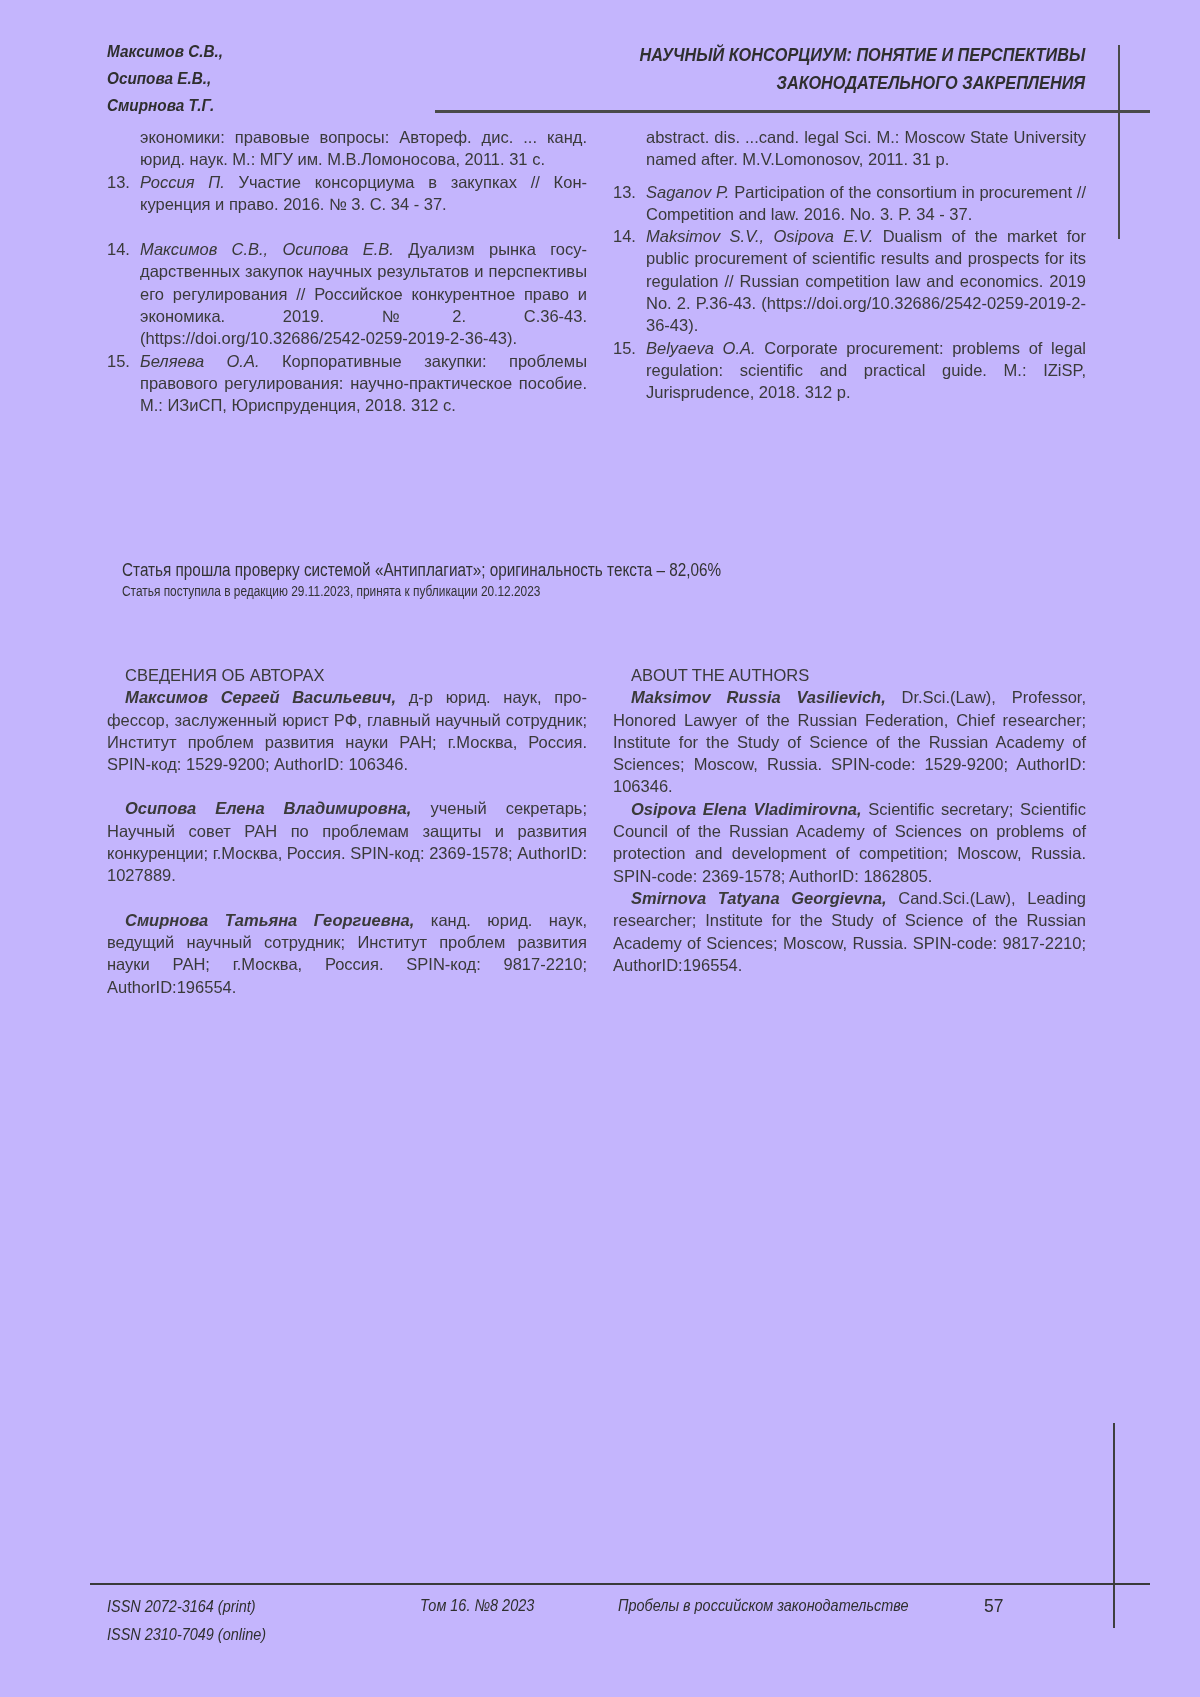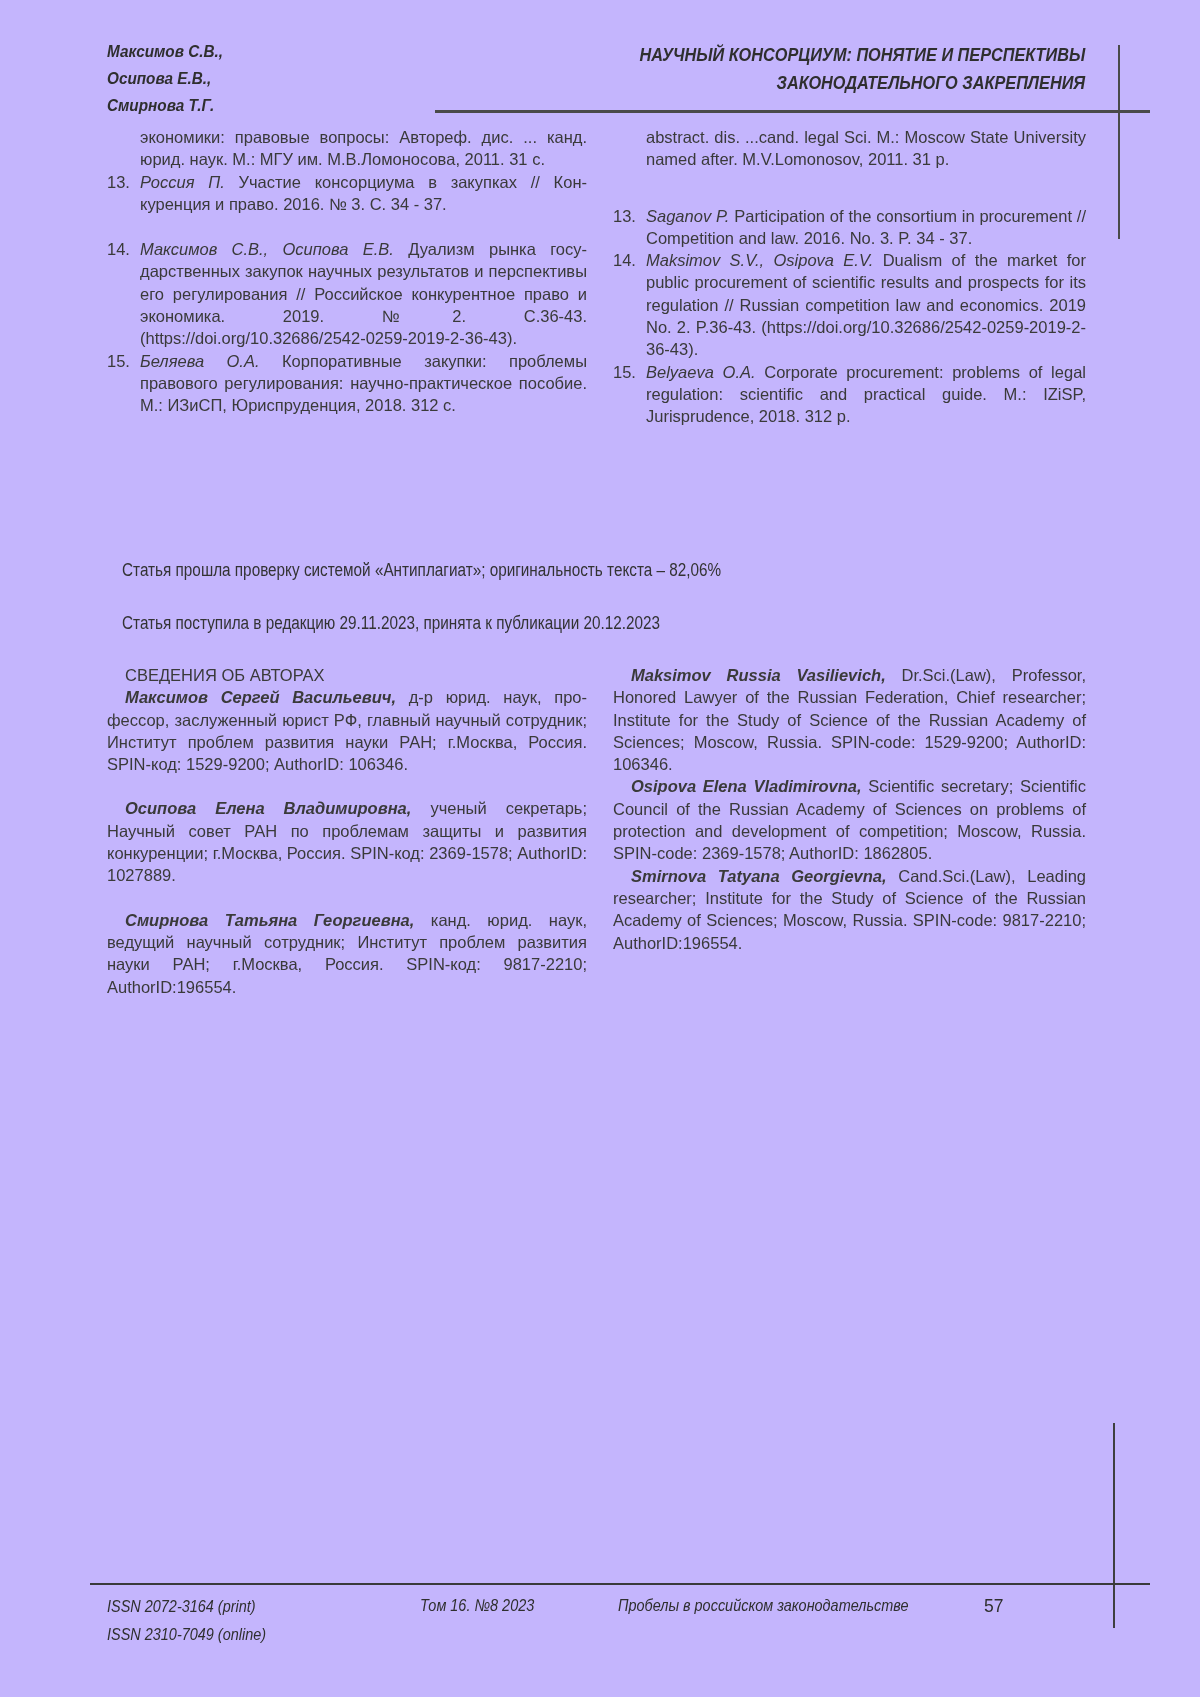--- a/index.html
+++ b/index.html
@@ -25,26 +25,26 @@
 
   
   .refs { position:absolute; font-size:16.5px; line-height:22.3px; }
   .refs-left  { left:107px; top:126px; width:480px; }
   .refs-right { left:613px; top:126px; width:473px; }
   .ref { display:flex; }
   .ref-num { flex:0 0 33px; }
   .ref-body { flex:1; text-align:justify; }
   .ref-author { font-style:italic; }
   .gap23 { margin-bottom:23px; }
-  .gap22 { margin-bottom:34px; }
+  .gap22 { margin-bottom:10px; }
 
   
   .cond { display:inline-block; transform:scaleX(.85); transform-origin:left center; white-space:nowrap; }
   .antiplagiat { position:absolute; left:122px; top:560px; font-size:18px; color:#333;text-align:center; }
-  .received-ru { position:absolute; left:122px; top:583px; font-size:18px; color:#333;margin-top:30px; }
+  .received-ru { position:absolute; left:122px; top:583px; font-size:14px; color:#333; }
   .received-en { position:absolute; left:122px; top:606px; font-size:18px; color:#333; }
 
   
   .about { position:absolute; font-size:16.5px; line-height:22.3px; }
   .about-left  { left:107px; top:664px; width:480px; }
   .about-right { left:613px; top:664px; width:473px; }
   .about-header { text-indent:18px; }
   .bio { text-align:justify; text-indent:18px; }
   .about-left .bio { margin-bottom:22px; }
   .bio-name { font-weight:bold; font-style:italic; }
@@ -116,20 +116,21 @@
   <div class="received-ru"><span class="cond">Статья поступила в редакцию 29.11.2023, принята к публикации 20.12.2023</span></div>
 
   <div class="about about-left">
     <div class="about-header">СВЕДЕНИЯ ОБ АВТОРАХ</div>
     <div class="bio"><span class="bio-name">Максимов Сергей Васильевич,</span><span> д-р юрид. наук, про­фессор, заслуженный юрист РФ, главный научный со­трудник; Институт проблем развития науки РАН; г.Мо­сква, Россия. SPIN-код: 1529-9200; AuthorID: 106346.</span></div>
     <div class="bio"><span class="bio-name">Осипова Елена Владимировна,</span><span> ученый секретарь; Научный совет РАН по проблемам защиты и развития конкуренции; г.Москва, Россия. SPIN-код: 2369-1578; AuthorID: 1027889.</span></div>
     <div class="bio"><span class="bio-name">Смирнова Татьяна Георгиевна,</span><span> канд. юрид. наук, ведущий научный сотрудник; Институт проблем разви­тия науки РАН; г.Москва, Россия. SPIN-код: 9817-2210; AuthorID:196554.</span></div>
   </div>
 
   <div class="about about-right">
+    <div class="about-header">ABOUT THE AUTHORS</div>
     <div class="bio"><span class="bio-name">Maksimov Russia Vasilievich,</span><span> Dr.Sci.(Law), Professor, Honored Lawyer of the Russian Federation, Chief researcher; Institute for the Study of Science of the Russian Academy of Sciences; Moscow, Russia. SPIN-code: 1529-9200; AuthorID: 106346.</span></div>
     <div class="bio"><span class="bio-name">Osipova Elena Vladimirovna,</span><span> Scientific secretary; Scientific Council of the Russian Academy of Sciences on problems of protection and development of competition; Moscow, Russia. SPIN-code: 2369-1578; AuthorID: 1862805.</span></div>
     <div class="bio"><span class="bio-name">Smirnova Tatyana Georgievna,</span><span> Cand.Sci.(Law), Leading researcher; Institute for the Study of Science of the Russian Academy of Sciences; Moscow, Russia. SPIN-code: 9817-2210; AuthorID:196554.</span></div>
   </div>
 
   <div class="vline-bottom"></div>
   <div class="footer-rule"></div>
   <div class="ft ft-issn">
     <div><span class="cond">ISSN 2072-3164 (print)</span></div>
     <div><span class="cond">ISSN 2310-7049 (online)</span></div>

